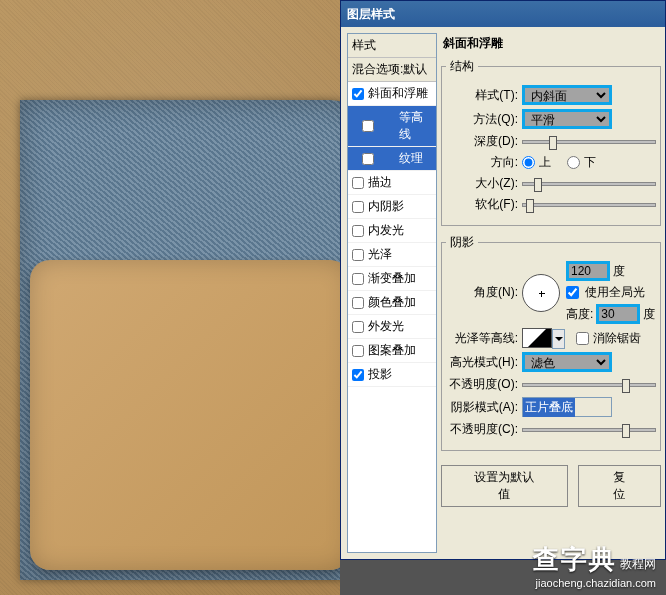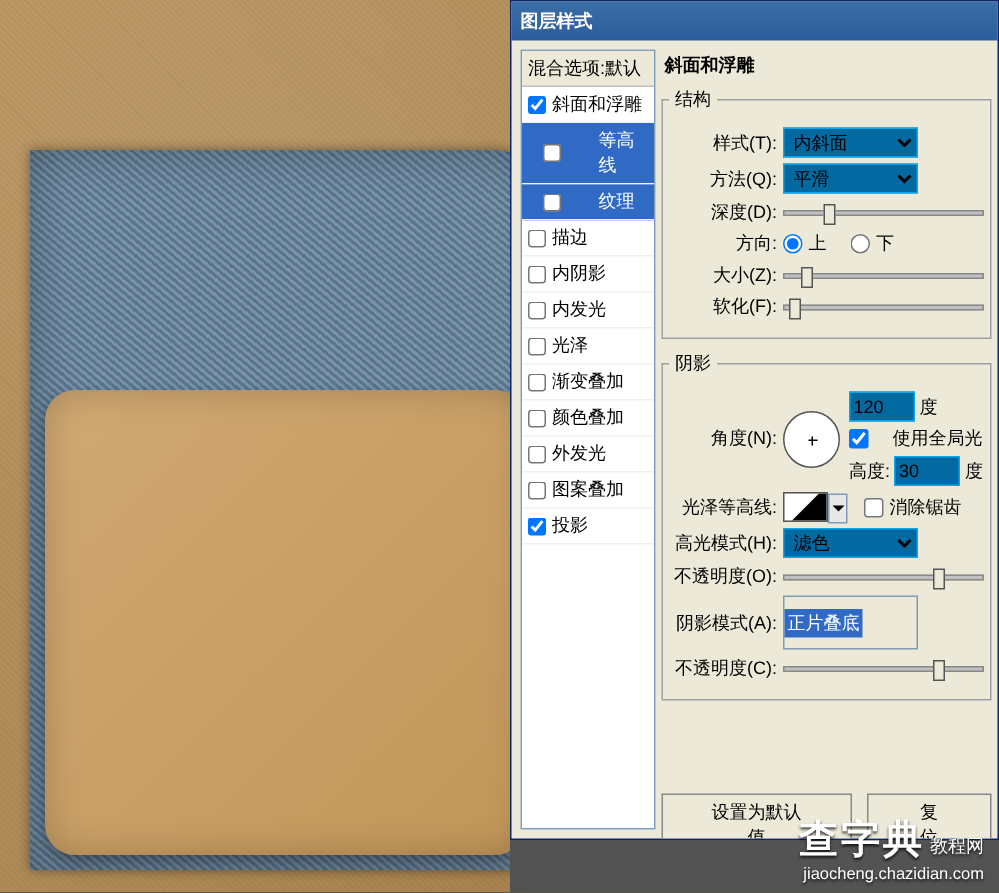--- a/index.html
+++ b/index.html
@@ -48,36 +48,36 @@
 .style-list .row.sel { background: #316ac5; color: #fff; }
 .style-list .row.indent { padding-left: 14px; gap: 25px; }
 .style-list input[type=checkbox] { width: 12px; height: 12px; }
 
 .settings { flex: 1; padding: 6px 4px; overflow: hidden; }
 fieldset { border: 1px solid #a0a0a0; margin-bottom: 8px; padding: 6px 4px 8px; }
 legend { padding: 0 4px; }
 .frow { display: flex; align-items: center; margin: 4px 0; gap: 4px; }
 .frow label { width: 72px; text-align: right; white-space: nowrap; }
 .frow select, .frow input[type=text] {
-  border: 1px solid #0ea5e9; background: #0369a1; height: 20px; font-size: 12px; padding: 0 2px;
+  border: 3px solid #0ea5e9; background: #a3a3a3; height: 20px; font-size: 12px; padding: 0 2px;
 }
 .frow select { width: 90px; }
 .frow input[type=text] { width: 44px; }
 .slider { flex: 1; height: 4px; background: #c0c0c0; position: relative; border: 1px solid #888; }
 .slider .thumb { position: absolute; top: -5px; width: 8px; height: 14px; background: #ece9d8; border: 1px solid #555; }
 .angle-wrap { display: flex; align-items: center; gap: 6px; }
 .angle-circle { width: 38px; height: 38px; border: 1px solid #555; border-radius: 50%; position: relative; background: #fff; }
 .angle-circle .cross1, .angle-circle .cross2 { position: absolute; background: #000; }
 .angle-circle .cross1 { width: 1px; height: 6px; left: 18px; top: 16px; }
 .angle-circle .cross2 { width: 6px; height: 1px; left: 16px; top: 18px; }
 .contour-swatch { width: 30px; height: 20px; border: 1px solid #555; background: linear-gradient(135deg,#fff 0,#fff 49%,#000 51%,#000 100%); position: relative; }
 .contour-swatch .dd { position: absolute; right: -14px; top: 0; width: 13px; height: 20px; border: 1px solid #7f9db9; background: #e8e8e8; display: flex; align-items: center; justify-content: center; }
 .contour-swatch .dd::after { content: ""; border: 4px solid transparent; border-top-color: #000; margin-top: 4px; }
 .btnrow { display: flex; justify-content: center; gap: 10px; padding: 6px 0; }
-button.btn { background: #ece9d8; border: 1px solid #888; padding: 3px 30px; cursor: pointer; margin-top: 48px; }
+button.btn { background: #ece9d8; border: 1px solid #888; padding: 3px 30px; cursor: pointer; }
 .highlight-sel { background: #316ac5; color: #fff; padding: 1px 2px; }
 
 .watermark {
   position: absolute; right: 10px; bottom: 6px; color: #fff;
   text-align: right; text-shadow: 0 1px 2px rgba(0,0,0,0.8);
 }
 .watermark .big { font-size: 26px; font-weight: bold; letter-spacing: 2px; }
 .watermark .small { font-size: 11px; margin-left: 42px; }
 
 .rt-strip { position: absolute; right: 0; top: 560px; width: 326px; height: 35px; background: #535353; }
@@ -89,20 +89,21 @@
   <div class="denim"></div>
   <div class="leather"></div>
 </div>
 
 <div class="dialog">
   <div class="titlebar">
     <span>图层样式</span>
   </div>
   <div class="dlg-body">
     <div class="style-list">
+      <div class="hdr">样式</div>
       <div class="hdr">混合选项:默认</div>
       <div id="style-items">
           <div class="row">
             <input type="checkbox" checked="" style="">
             <span>斜面和浮雕</span>
           </div>
           <div class="row sel indent">
             <input type="checkbox" style="">
             <span>等高线</span>
           </div>
@@ -202,21 +203,21 @@
           <div class="angle-wrap">
             <div class="angle-circle">
               <div class="cross1"></div>
                 <div class="cross2"></div>
             </div>
             <div>
               <div style="display:flex;align-items:center;gap:3px;">
                 <input type="text" value="120" style="">
                 <span>度</span>
               </div>
-              <div style="display:flex;align-items:center;gap:16px;margin-top:3px;">
+              <div style="display:flex;align-items:center;gap:6px;margin-top:3px;">
                 <input type="checkbox" checked="" style="">
                 <span>使用全局光</span>
               </div>
               <div style="display:flex;align-items:center;gap:3px;margin-top:3px;">
                 <span style="white-space:nowrap;">高度:</span>
                 <input type="text" value="30" style="">
                 <span>度</span>
               </div>
             </div>
           </div>
@@ -238,21 +239,21 @@
           </select>
         </div>
         <div class="frow">
           <label>不透明度(O):</label>
           <div class="slider">
               <div class="thumb" style="left:75%"></div>
             </div>
         </div>
         <div class="frow">
           <label>阴影模式(A):</label>
-          <div style="border:1px solid #7f9db9;height:36px;width:90px;display:flex;align-items:center;">
+          <div style="border:1px solid #7f9db9;height:20px;width:90px;display:flex;align-items:center;">
             <span class="highlight-sel">正片叠底</span>
           </div>
         </div>
         <div class="frow">
           <label>不透明度(C):</label>
           <div class="slider">
               <div class="thumb" style="left:75%"></div>
             </div>
         </div>
       </fieldset>

